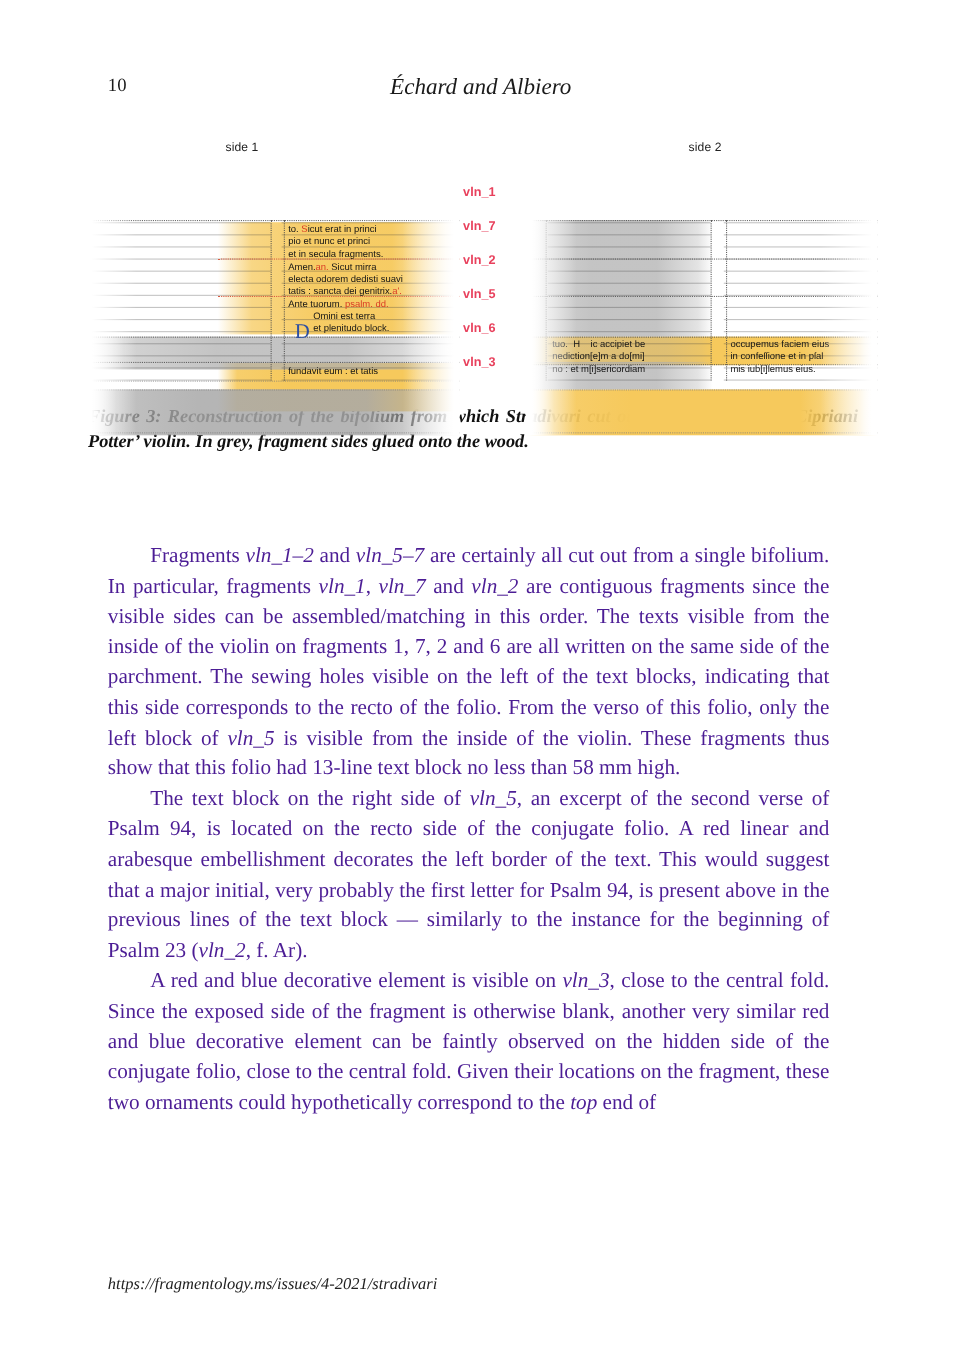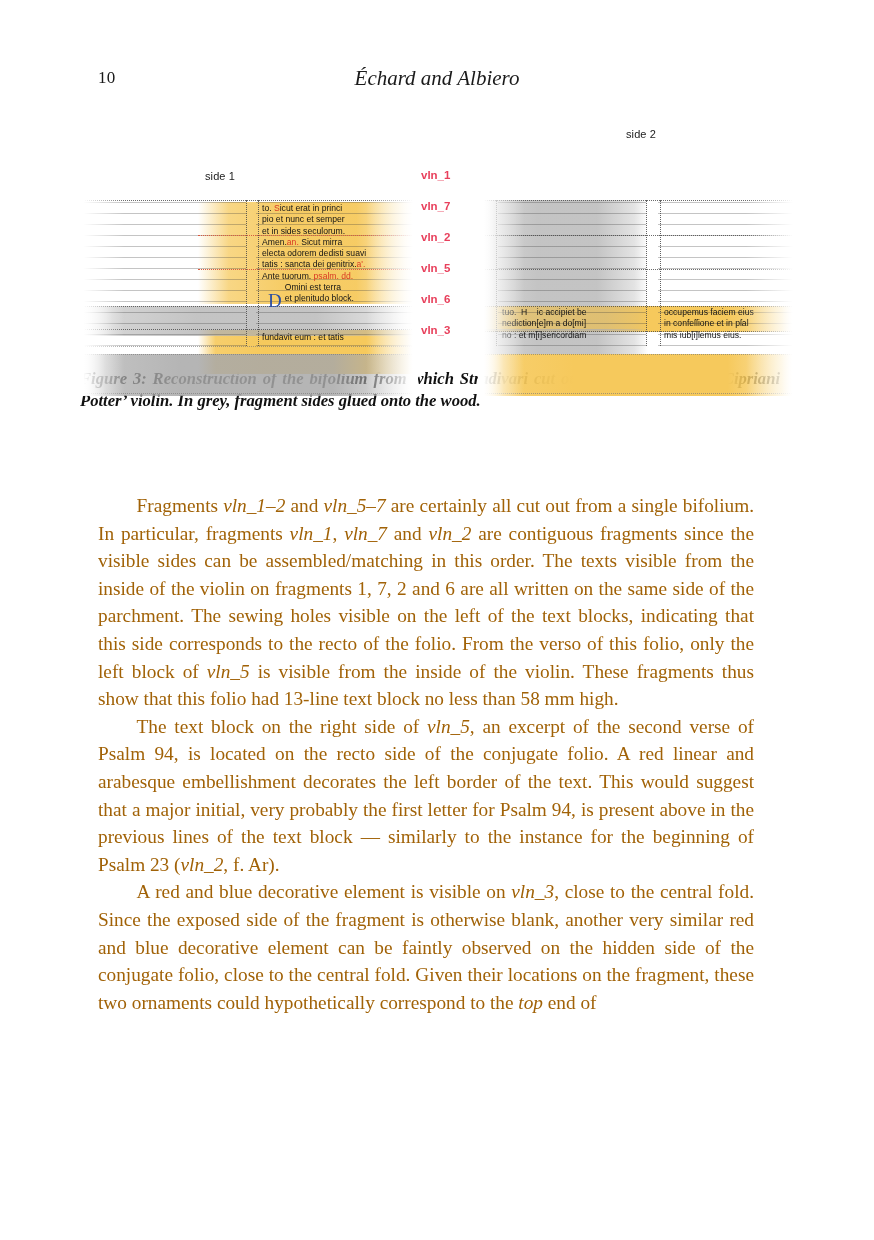--- a/index.html
+++ b/index.html
@@ -16,21 +16,21 @@
   
   .runhead{position:absolute;left:0;top:68px;width:874px;height:28px;}
   .folio{position:absolute;left:98px;top:0;font-size:17px;letter-spacing:.2px;}
   .runtitle{position:absolute;left:0;top:-2px;width:874px;text-align:center;
             font-style:italic;font-size:21px;}
 
   
   .figure{position:absolute;left:78px;top:124px;width:720px;height:230px;}
   .sidelab{position:absolute;font-family:"Liberation Sans",sans-serif;
            font-size:11px;color:#222;letter-spacing:.1px;}
-  .side1{left:127px;top:4px;margin-top:42px;}
+  .side1{left:127px;top:4px;}
   .side2{left:548px;top:4px;}
 
   
   .panel{position:absolute;top:30px;height:200px;overflow:hidden;margin-top:42px;}
   .panel.left{left:0;width:340px;}
   .panel.right{left:400px;width:320px;}
 
   
   .fade-l{position:absolute;left:0;top:0;width:46px;height:200px;
           background:linear-gradient(to right,#fff 12%,rgba(255,255,255,0) 100%);
@@ -89,21 +89,21 @@
   .caption{position:absolute;left:80px;top:368px;width:700px;
            font-style:italic;font-weight:bold;font-size:16.6px;line-height:22px;
            text-align:justify;color:#111;}
 
   
   .h2{position:absolute;left:98px;top:456px;width:660px;
       font-weight:bold;font-size:23.5px;line-height:30px;color:#111;}
 
   
   .body{position:absolute;left:98px;top:492px;width:656px;
-        font-size:19.3px;line-height:27.6px;text-align:justify;color:#a16207;}
+        font-size:19.3px;line-height:27.6px;text-align:justify;color:#4c1d95;}
   .body p{margin:0;text-indent:2.0em;}
   .body p.first{text-indent:2.0em;}
   .body i{font-style:italic;}
 
   
   .footer{position:absolute;left:98px;top:1160px;font-style:italic;font-size:15px;color:#222;}
 </style>
 </head>
 <body>
 
@@ -170,22 +170,22 @@
       <div class="hdot red" style="left:120px;top:39px;width:220px;"></div>
       <div class="hdot red" style="left:120px;top:73px;width:220px;"></div>
       <div class="hdot" style="left:0;top:110px;width:340px;"></div>
       <div class="hdot" style="left:0;top:133px;width:340px;"></div>
       <div class="hdot pale" style="left:0;top:150px;width:340px;"></div>
       <div class="hdot pale" style="left:0;top:158px;width:340px;"></div>
       <div class="hdot pale" style="left:0;top:197px;width:340px;"></div>
 
       <div class="tblock" style="left:184px;top:7px;">
         <span>to. <span class="rd">S</span>icut erat in princi</span><br>
-        <span>pio et nunc et semper</span><br>
-        <span>et in sides seculorum.</span><br>
+        <span>pio et nunc et princi</span><br>
+        <span>et in secula fragments.</span><br>
         <span>Amen.<span class="rd">an.</span> Sicut mirra</span><br>
         <span>electa odorem dedisti suavi</span><br>
         <span>tatis : sancta dei genitrix.<span class="rd">a'.</span></span><br>
         <span>Ante tuorum. <span class="rd">psalm. dd.</span></span>
       </div>
 
       <div class="tblock" style="left:190px;top:86px;">
         <span class="bl">D</span><span style="display:inline-block;vertical-align:2px;margin-left:3px;"><span>Omini est terra</span><br><span>et plenitudo block.</span></span>
       </div>
 
@@ -281,14 +281,15 @@
 
   <div class="caption">Figure 3: Reconstruction of the bifolium from which Stradivari cut out fragments for the ‘Cipriani Potter’ violin. In grey, fragment sides glued onto the wood.</div>
 
 
   <div class="body">
     <p class="first">Fragments <i>vln_1–2</i> and <i>vln_5–7</i> are certainly all cut out from a single bifolium. In particular, fragments <i>vln_1</i>, <i>vln_7</i> and <i>vln_2</i> are contiguous fragments since the visible sides can be assembled/matching in this order. The texts visible from the inside of the violin on fragments 1, 7, 2 and 6 are all written on the same side of the parchment. The sewing holes visible on the left of the text blocks, indicating that this side corresponds to the recto of the folio. From the verso of this folio, only the left block of <i>vln_5</i> is visible from the inside of the violin. These fragments thus show that this folio had 13-line text block no less than 58 mm high.</p>
     <p>The text block on the right side of <i>vln_5</i>, an excerpt of the second verse of Psalm 94, is located on the recto side of the conjugate folio. A red linear and arabesque embellishment decorates the left border of the text. This would suggest that a major initial, very probably the first letter for Psalm 94, is present above in the previous lines of the text block — similarly to the instance for the beginning of Psalm 23 (<i>vln_2</i>, f. Ar).</p>
     <p>A red and blue decorative element is visible on <i>vln_3</i>, close to the central fold. Since the exposed side of the fragment is otherwise blank, another very similar red and blue decorative element can be faintly observed on the hidden side of the conjugate folio, close to the central fold. Given their locations on the fragment, these two ornaments could hypothetically correspond to the <i>top</i> end of</p>
   </div>
 
+  <div class="footer">https://fragmentology.ms/issues/4-2021/stradivari</div>
 
 </div>
 
 </body></html>

